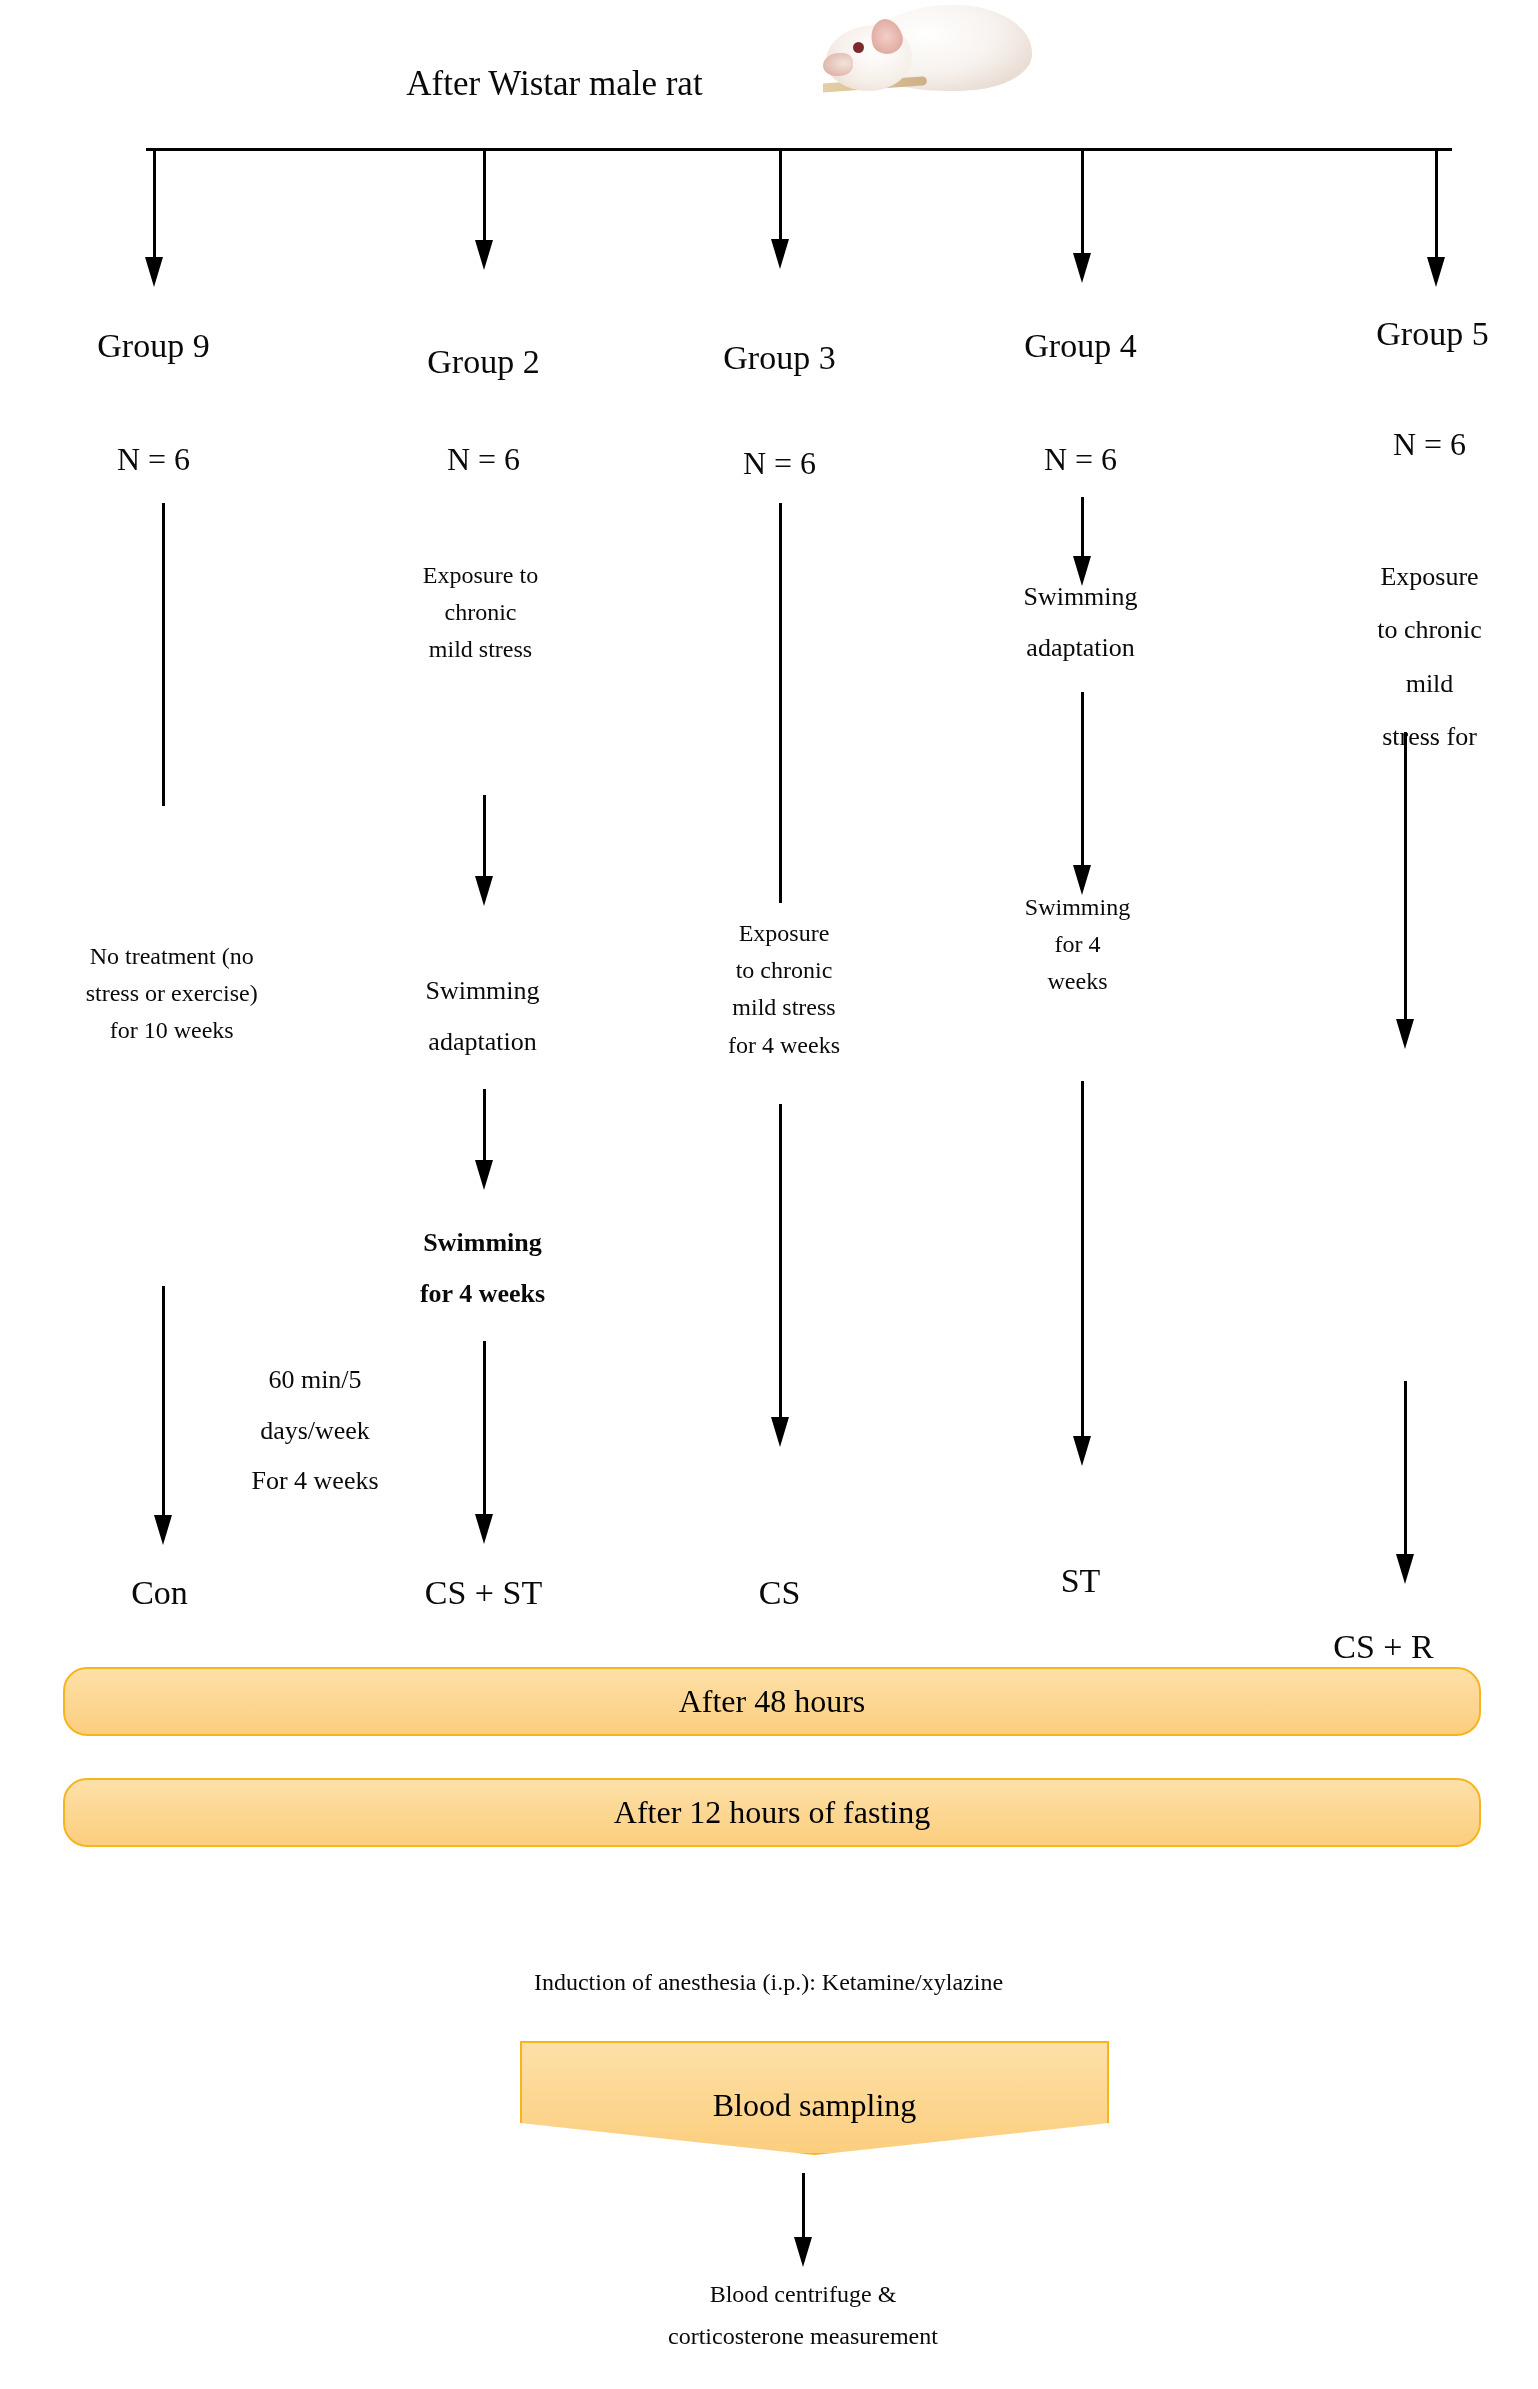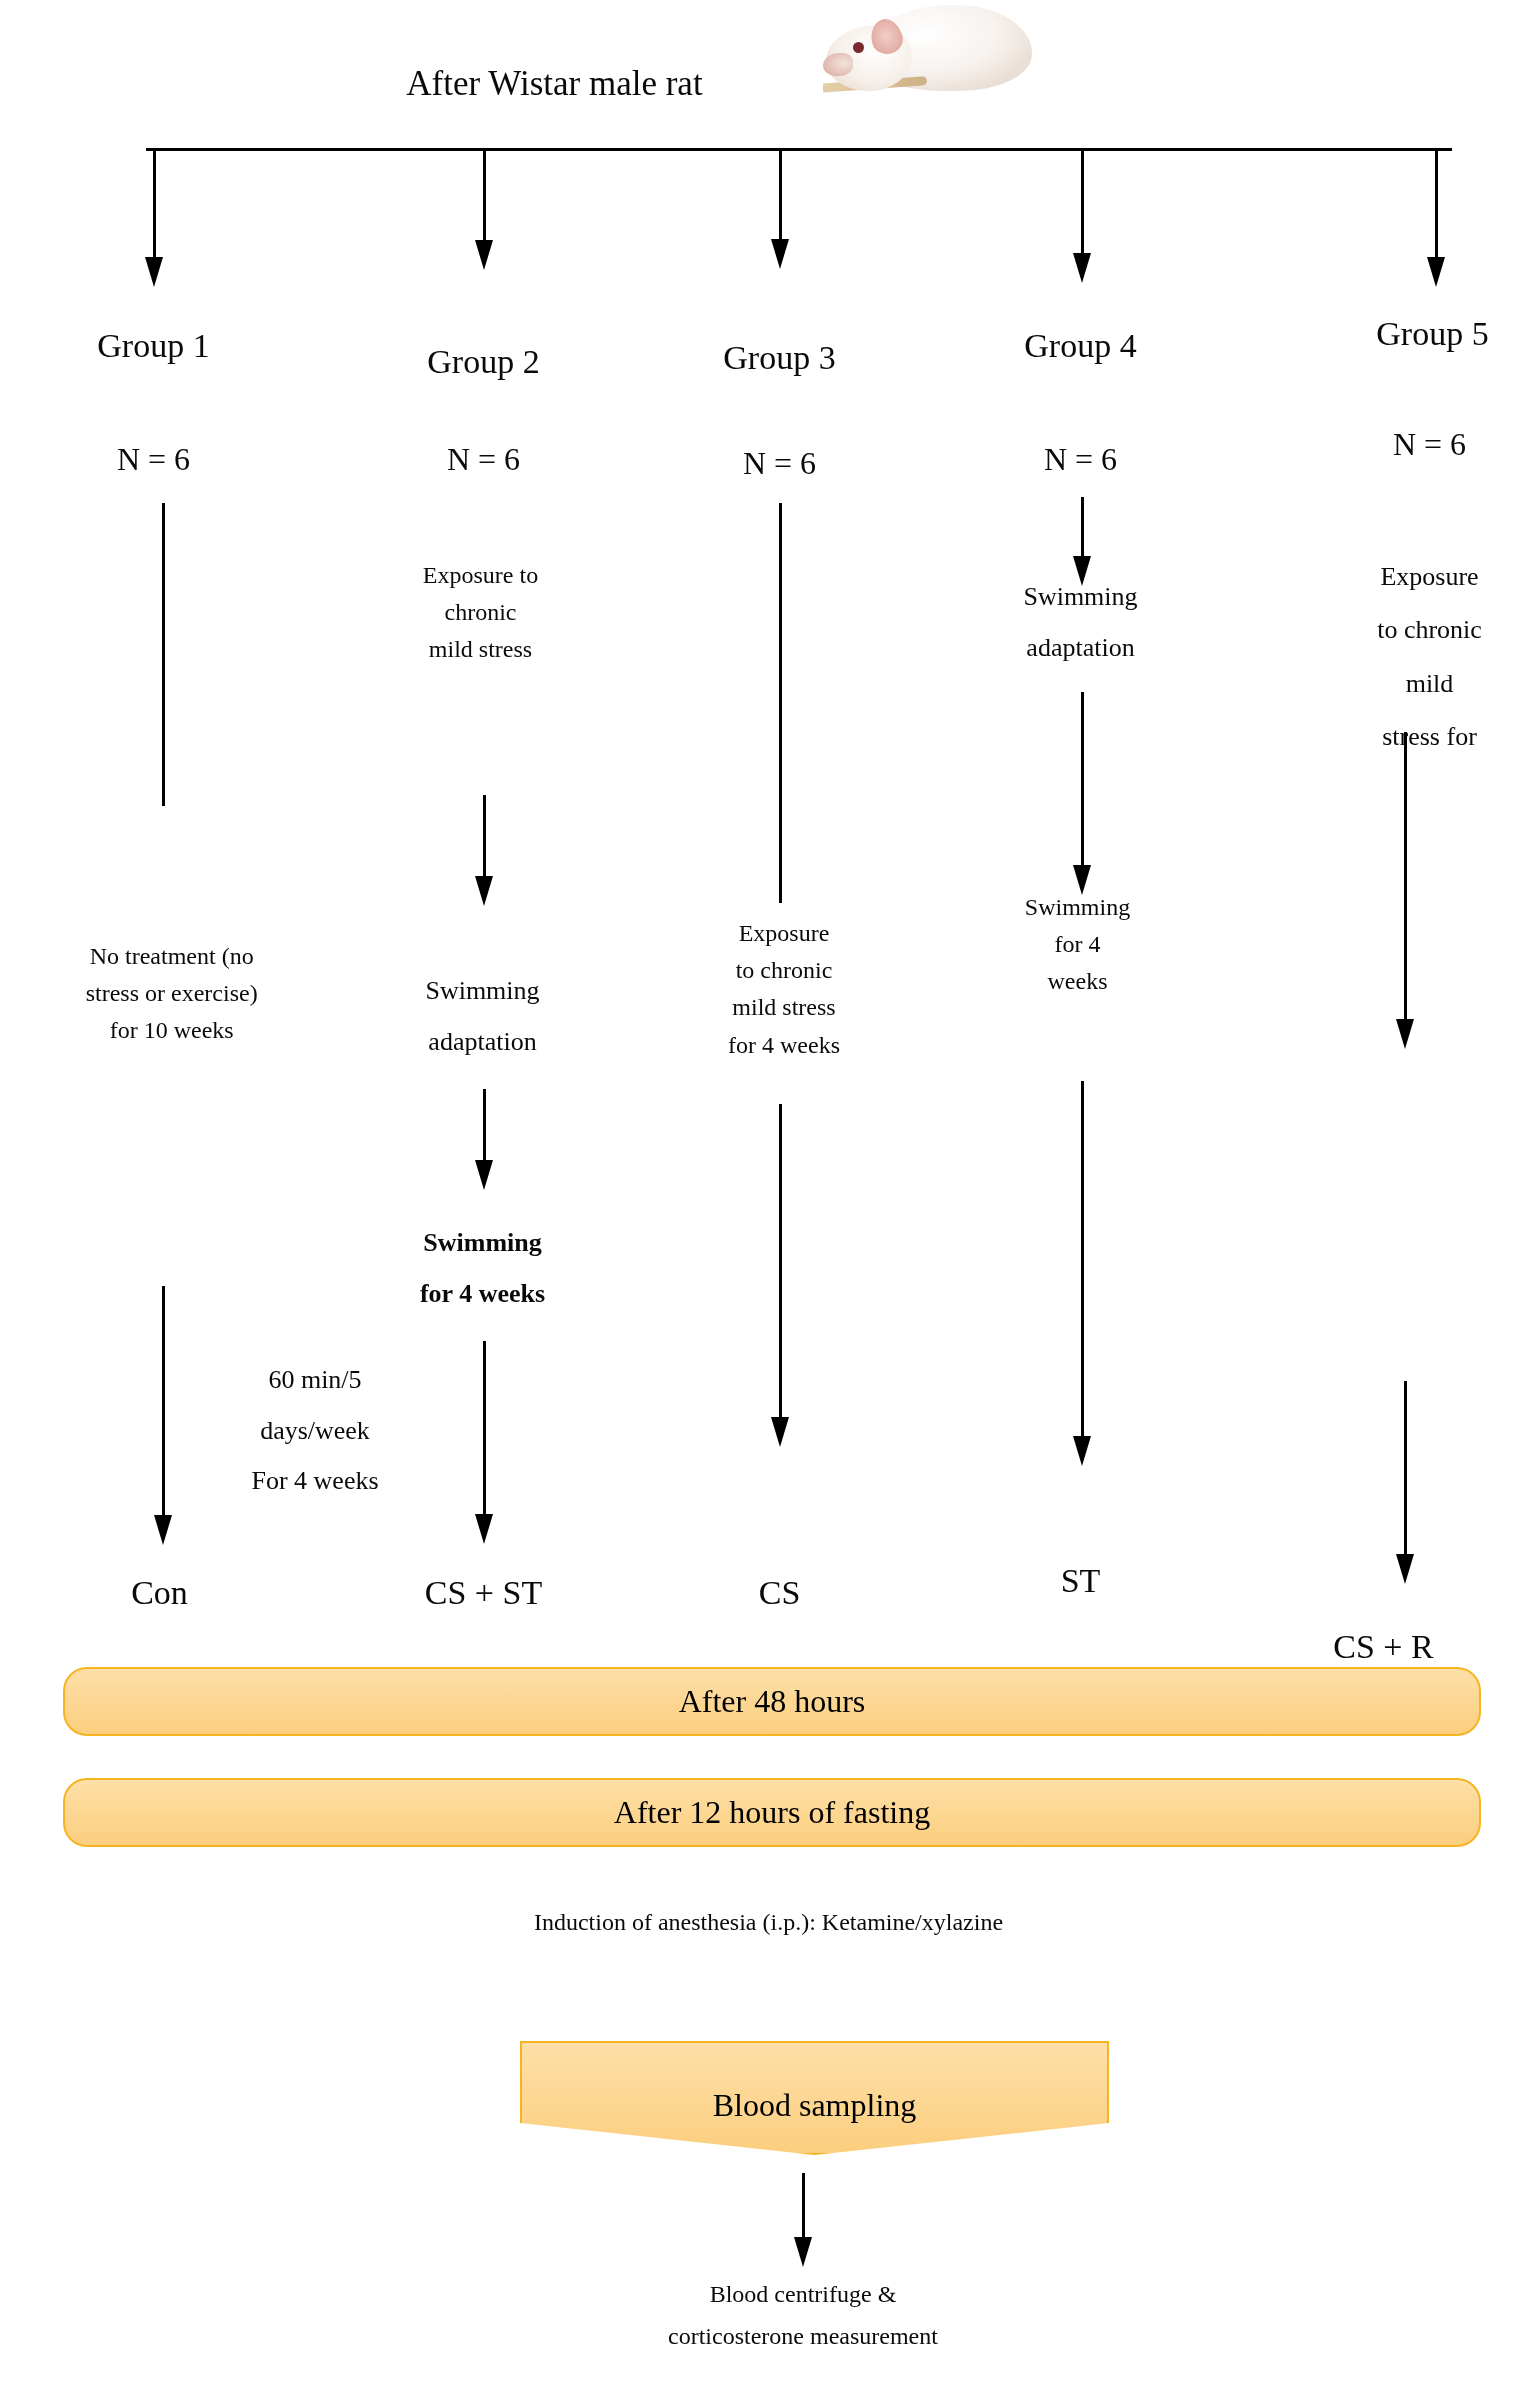--- a/index.html
+++ b/index.html
@@ -153,21 +153,21 @@
 
   <div class="arrow-shaft" style="left:779px;top:148px;height:96px;"></div>
   <div class="arrow-head" style="left:771px;top:239px;"></div>
 
   <div class="arrow-shaft" style="left:1081px;top:148px;height:110px;"></div>
   <div class="arrow-head" style="left:1073px;top:253px;"></div>
 
   <div class="arrow-shaft" style="left:1435px;top:148px;height:114px;"></div>
   <div class="arrow-head" style="left:1427px;top:257px;"></div>
 
-  <div class="txt f-group" style="left:45px;top:320px;width:217px;">Group 1</div>
+  <div class="txt f-group" style="left:45px;top:320px;width:217px;">Group 9</div>
   <div class="txt f-group" style="left:375px;top:336px;width:217px;">Group 2</div>
   <div class="txt f-group" style="left:671px;top:332px;width:217px;">Group 3</div>
   <div class="txt f-group" style="left:972px;top:320px;width:217px;">Group 4</div>
   <div class="txt f-group" style="left:1324px;top:308px;width:217px;">Group 5</div>
 
   <div class="txt f-n" style="left:45px;top:435px;width:217px;">N = 6</div>
   <div class="txt f-n" style="left:375px;top:435px;width:217px;">N = 6</div>
   <div class="txt f-n" style="left:671px;top:439px;width:217px;">N = 6</div>
   <div class="txt f-n" style="left:972px;top:435px;width:217px;">N = 6</div>
   <div class="txt f-n" style="left:1321px;top:420px;width:217px;">N = 6</div>
@@ -231,21 +231,21 @@
   <div class="txt f-code" style="left:1275px;top:1621px;width:217px;">CS + R</div>
 
   <div class="obox" style="left:63px;top:1667px;width:1418px;height:69px;">
     <span class="f-box">After 48 hours</span>
   </div>
 
   <div class="obox" style="left:63px;top:1778px;width:1418px;height:69px;">
     <span class="f-box">After 12 hours of fasting</span>
   </div>
 
-  <div class="txt f-body" style="left:254px;top:1904px;width:1029px;">Induction of anesthesia (i.p.): Ketamine/xylazine</div>
+  <div class="txt f-body" style="left:254px;top:1964px;width:1029px;">Induction of anesthesia (i.p.): Ketamine/xylazine</div>
 
   <div class="pent" style="left:520px;top:2041px;width:589px;height:114px;">
     <span class="f-box">Blood sampling</span>
   </div>
 
   <div class="arrow-shaft" style="left:802px;top:2173px;height:69px;"></div>
   <div class="arrow-head" style="left:794px;top:2237px;"></div>
 
   <div class="txt f-body" style="left:460px;top:2273px;width:686px;line-height:1.75;">Blood centrifuge &amp;
 corticosterone measurement</div>

